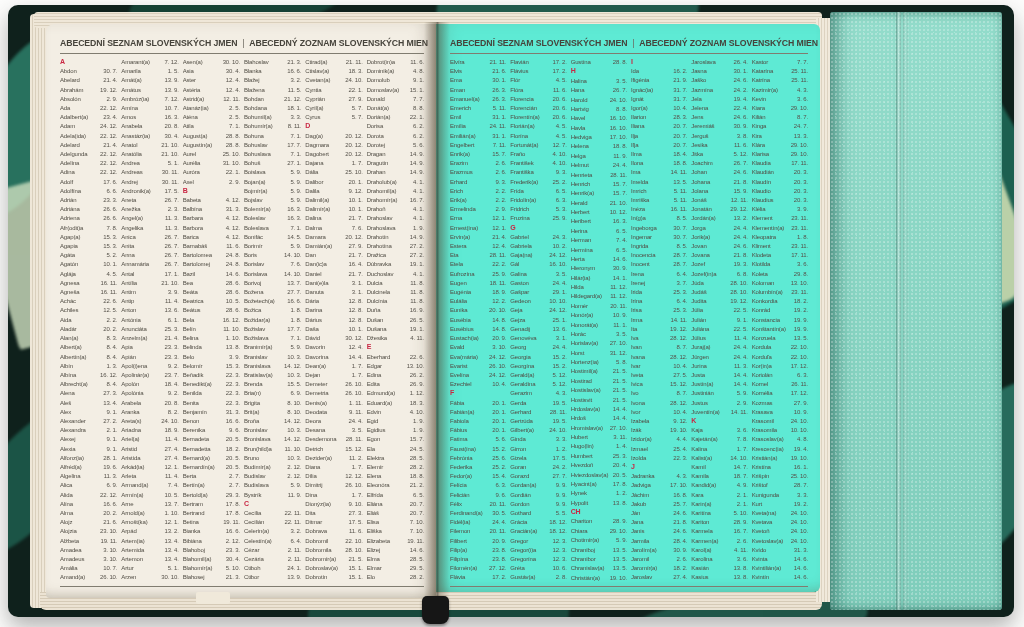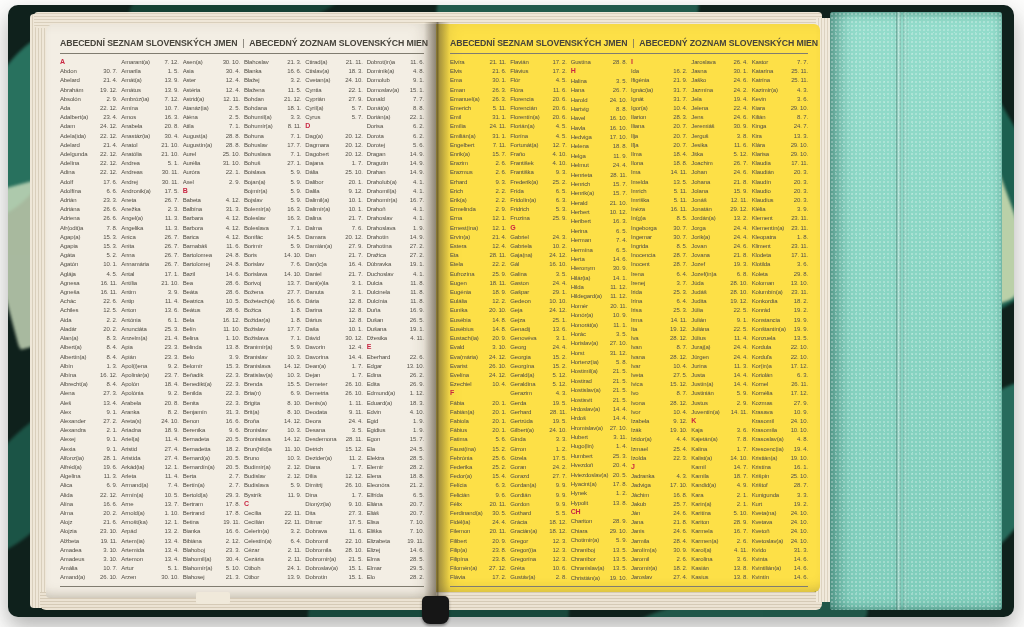--- a/index.html
+++ b/index.html
@@ -12,21 +12,21 @@
          background:repeating-linear-gradient(90deg,#efe7d8 0 2px,#d9cfbc 2px 3px);border-radius:4px 0 0 4px;}
   .edge-top{position:absolute;left:34px;top:12px;width:788px;height:16px;
          background:repeating-linear-gradient(0deg,#efe7d8 0 2px,#d9cfbc 2px 3px);border-radius:4px;}
   .edge-bottom{position:absolute;left:40px;top:592px;width:782px;height:18px;
          background:repeating-linear-gradient(0deg,#ece3d3 0 2px,#d5cab6 2px 3px);border-radius:0 0 6px 6px;}
   .edge-right{position:absolute;left:816px;top:18px;width:16px;height:584px;
          background:repeating-linear-gradient(90deg,#f0e9db 0 2px,#dcd2c0 2px 3px);}
   .page{position:absolute;top:24px;height:574px;background:#f3eee4;}
   .page.left{left:46px;width:390px;border-radius:8px 0 0 4px;
          box-shadow:inset -16px 0 20px -12px rgba(90,78,55,.45), inset 0 -10px 14px -10px rgba(90,78,55,.35);}
-  .page.right{left:436px;width:384px;height:568px;background:#fde047;border-radius:0 6px 6px 0;
+  .page.right{left:436px;width:384px;height:568px;background:#5eead4;border-radius:0 6px 6px 0;
          box-shadow:inset 16px 0 20px -12px rgba(90,78,55,.40), inset 0 -10px 14px -10px rgba(90,78,55,.3);text-align:center;}
   .gutter{position:absolute;left:424px;top:22px;width:26px;height:580px;
          background:linear-gradient(90deg,rgba(80,70,50,0) 0%,rgba(80,70,50,.45) 45%,rgba(40,34,24,.55) 52%,rgba(80,70,50,.35) 60%,rgba(80,70,50,0) 100%);}
   .page-inner{position:absolute;left:14px;right:12px;top:13px;}
   .hdr{font-weight:bold;font-size:9px;letter-spacing:-.1px;color:#46433b;white-space:nowrap;
        transform:scaleX(.97);transform-origin:left;line-height:13px;}
   .hdr .sep{margin:0 5px;color:#6b6led;color:#6b685f;font-weight:normal;}
   .rule{border-bottom:1px solid #807c70;margin-top:3px;}
   .grid{display:grid;grid-template-columns:repeat(6,1fr);column-gap:4px;margin-top:4px;height:524px;overflow:hidden;}
   .col{display:flex;flex-direction:column;justify-content:space-between;overflow:hidden;}

